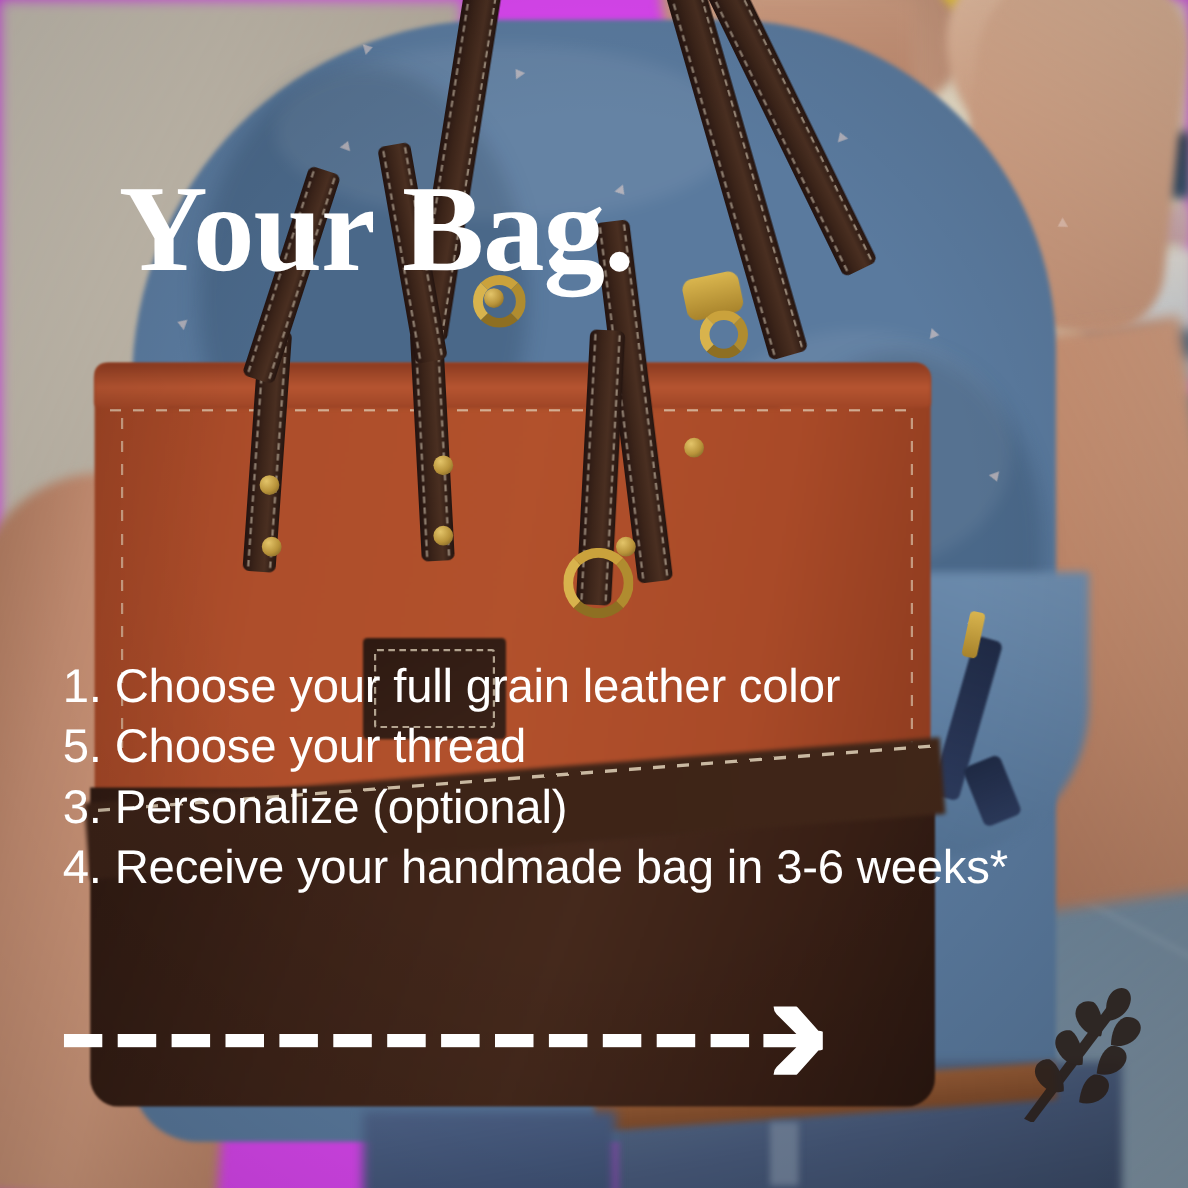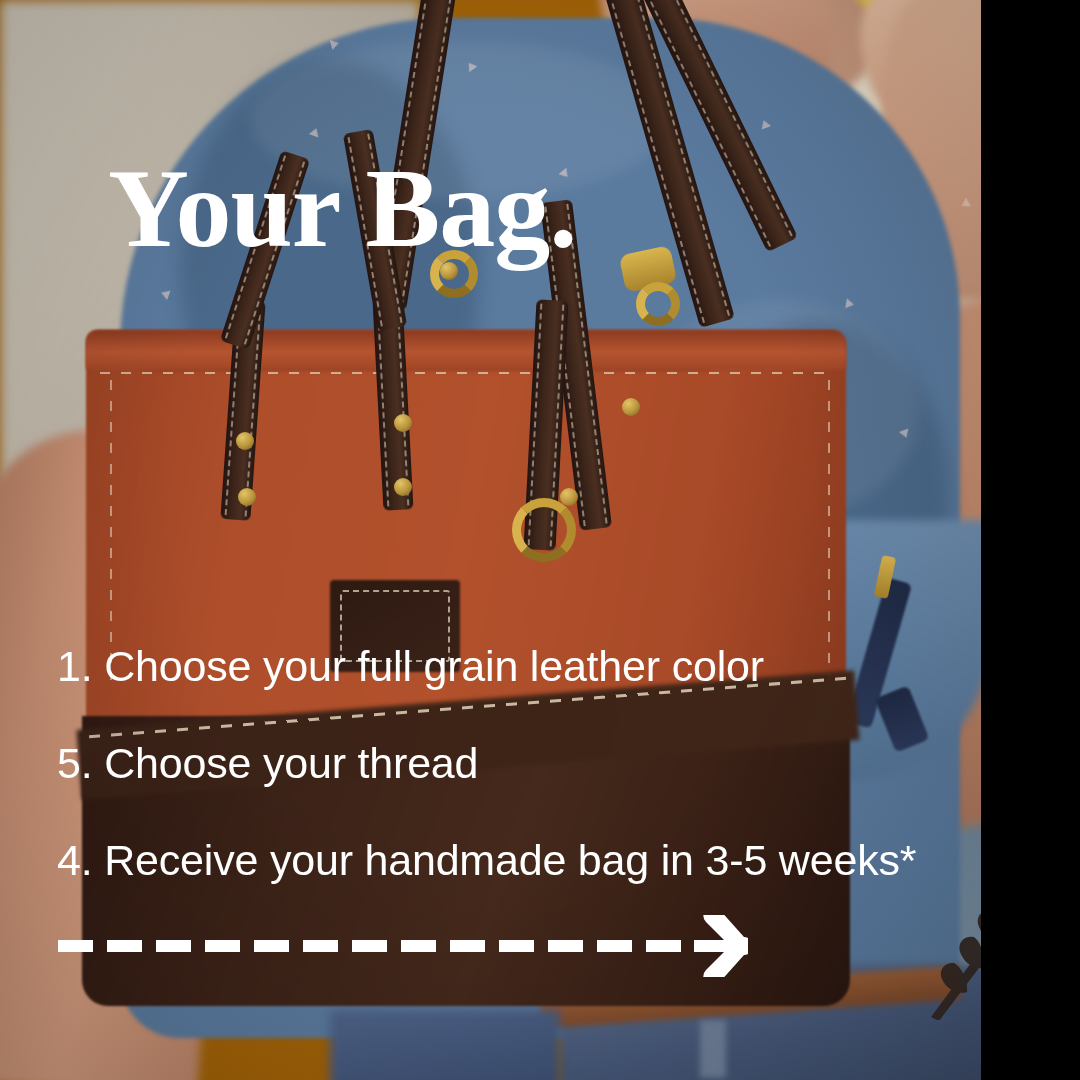--- a/index.html
+++ b/index.html
@@ -4,25 +4,25 @@
 <style>
   html, body {
     margin: 0;
     padding: 0;
     background: #000;
   }
   * { box-sizing: border-box; }
 
   .canvas {
     position: relative;
-    width: 981px;
+    width: 1080px;
     height: 1080px;
     overflow: hidden;
     font-family: "Liberation Sans", sans-serif;
-    background: #a16207;
+    background: #d946ef;
   }
 
   
   .photo { position: absolute; inset: 0; overflow: hidden; }
 
   
   .bg-wall {
     position: absolute;
     left: 0; top: 0; width: 420px; height: 640px;
     background: linear-gradient(115deg, #cfc8bb 0%, #c4bcae 30%, #b3aa9c 62%, #9d9486 100%);
@@ -356,21 +356,21 @@
     left: 57px;
     top: 597px;
     color: #ffffff;
     font-family: "Liberation Sans", "DejaVu Sans", sans-serif;
     font-weight: 400;
     font-size: 43px;
     line-height: 55px;
     letter-spacing: -0.2px;
     white-space: nowrap;
   }
-  .steps .step { display: block; margin-top: 42px; }
+  .steps .step { display: block; }
 
   
   .arrow-wrap {
     position: absolute;
     left: 58px;
     top: 915px;
     width: 690px;
     height: 62px;
   }
   .arrow-wrap svg { display: block; }
@@ -485,21 +485,22 @@
     <div class="grain"></div>
   </div>
 
   <div class="headline">
     <div>Your Bag.</div>
   </div>
 
   <div class="steps">
     <div class="step">1. Choose your full grain leather color</div>
     <div class="step">5. Choose your thread</div>
-    <div class="step">4. Receive your handmade bag in 3-5 weeks*</div>
+    <div class="step">3. Personalize (optional)</div>
+    <div class="step">4. Receive your handmade bag in 3-6 weeks*</div>
   </div>
 
   <div class="arrow-wrap">
     <svg width="690" height="62" viewBox="0 0 690 62" xmlns="http://www.w3.org/2000/svg">
       <g fill="#ffffff">
         <rect x="0" y="25" width="35" height="12"></rect>
         <rect x="49" y="25" width="35" height="12"></rect>
         <rect x="98" y="25" width="35" height="12"></rect>
         <rect x="147" y="25" width="35" height="12"></rect>
         <rect x="196" y="25" width="35" height="12"></rect>

